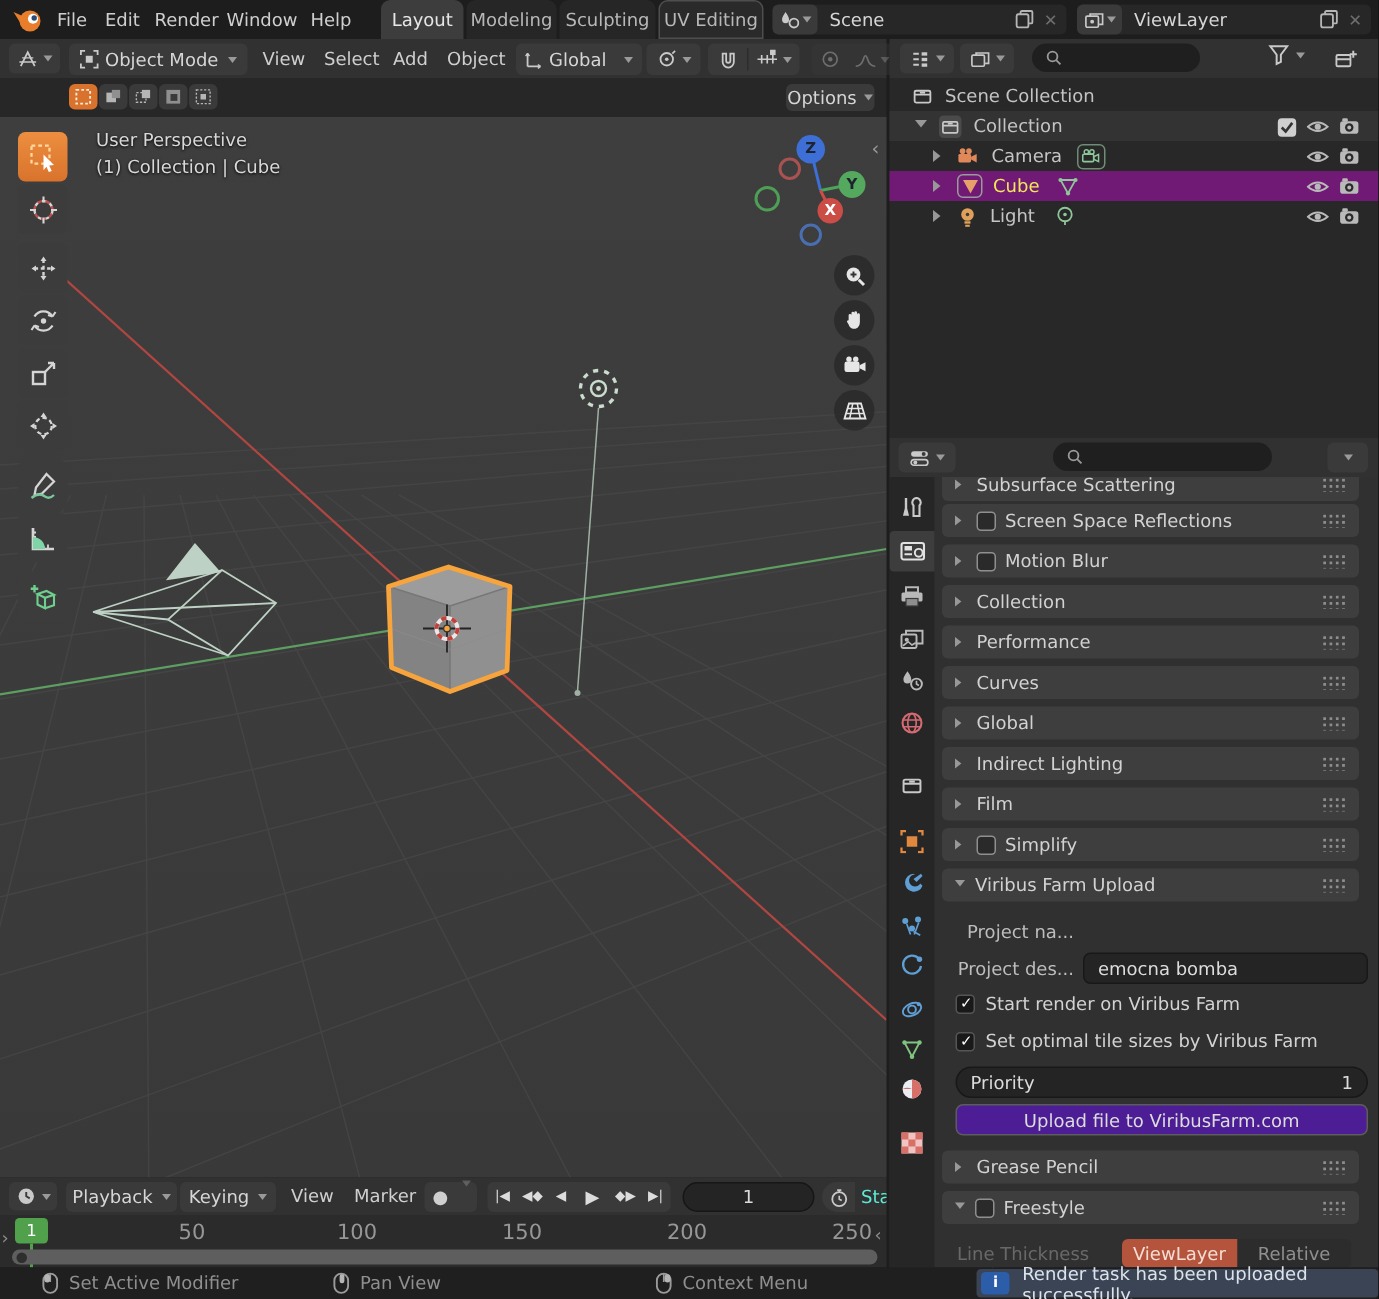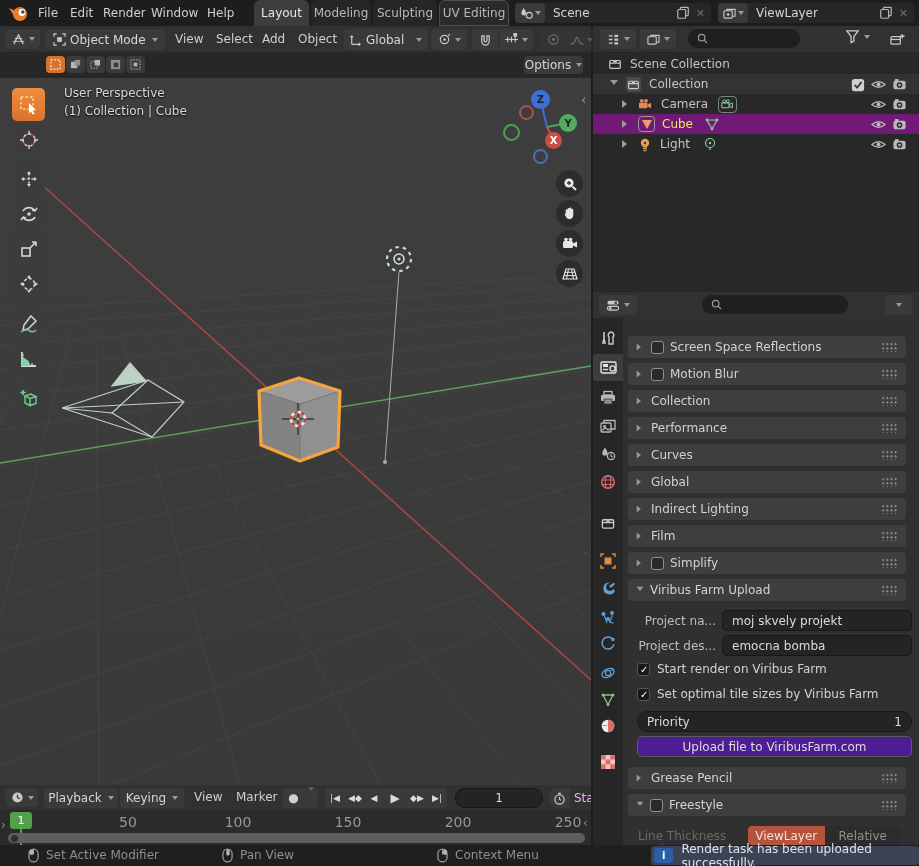--- a/index.html
+++ b/index.html
@@ -706,20 +706,25 @@
           </svg>
         </div>
       <div class="ptab" style="top:430px">
           <svg width="16" height="16" viewBox="0 0 16 16">
             <rect x="1" y="1" width="14" height="14" fill="#f0c4c0"></rect>
             <path d="M1 1 H5.6 V5.6 H1 Z M10.3 1 H15 V5.6 H10.3 Z M5.6 5.6 H10.3 V10.3 H5.6 Z M1 10.3 H5.6 V15 H1 Z M10.3 10.3 H15 V15 H10.3Z" fill="#d8706a"></path>
           </svg>
         </div>
     </div>
 
+    <div class="phead" style="top:-6px">
+      <span class="tri-r" style="transform:scale(.85)"></span>
+      <span>Subsurface Scattering</span>
+        <span class="grip"></span>
+    </div>
     <div class="phead" style="top:18px">
       <span class="tri-r" style="transform:scale(.85)"></span>
       <span class="chk"></span>
       <span>Screen Space Reflections</span>
         <span class="grip"></span>
     </div>
     <div class="phead" style="top:45px">
       <span class="tri-r" style="transform:scale(.85)"></span>
       <span class="chk"></span>
       <span>Motion Blur</span>
@@ -761,23 +766,20 @@
       <span>Simplify</span>
         <span class="grip"></span>
     </div>
 
     <div class="phead" style="top:261px">
       <span class="tri-d" style="transform:scale(.85)"></span>
       <span>Viribus Farm Upload</span>
         <span class="grip"></span>
     </div>
     <div class="flabel" style="left:35px;top:296px;width:88px">Project na...</div>
-    <div class="pill-input" style="left:129px;top:292px;width:190px">
-      <span>moj skvely projekt</span>
-    </div>
     <div class="flabel" style="left:35px;top:321px;width:88px">Project des...</div>
     <div class="pill-input" style="left:129px;top:317px;width:190px">
       <span>emocna bomba</span>
     </div>
     <div class="checkrow" style="left:44px;top:344px">
       <span class="chk on"></span>
       <span>Start render on Viribus Farm</span>
     </div>
     <div class="checkrow" style="left:44px;top:369px">
       <span class="chk on"></span>
@@ -845,21 +847,21 @@
     </div>
     <div class="abs" style="left:455px;top:3px;width:88px;height:20px;background:#242424;border:1px solid #161616;border-radius:10px;display:flex;align-items:center;justify-content:center;color:#dcdcdc">
       <span>1</span>
     </div>
     <div class="abs btn" style="left:548px;top:3px;width:22px;height:20px;border-radius:10px 0 0 10px">
       <svg width="13" height="13" viewBox="0 0 14 14">
           <circle cx="7" cy="8" r="5" fill="none" stroke="#c9c9c9" stroke-width="1.3"></circle>
           <path d="M7 5.5 V8 L8.8 9 M5.5 1.5 H8.5 M7 1.5 V3" stroke="#c9c9c9" stroke-width="1.2" fill="none"></path>
         </svg>
     </div>
-    <div class="abs" style="left:574px;top:6px;width:17px;overflow:hidden;color:#f0abfc">
+    <div class="abs" style="left:574px;top:6px;width:17px;overflow:hidden;color:#5eead4">
       <span>Sta</span>
     </div>
   </section>
 
   <section id="ruler" class="abs">
     <div class="tick" style="left:108px">50</div>
     <div class="tick" style="left:218px">100</div>
     <div class="tick" style="left:328px">150</div>
     <div class="tick" style="left:438px">200</div>
     <div class="tick" style="left:548px">250</div>

